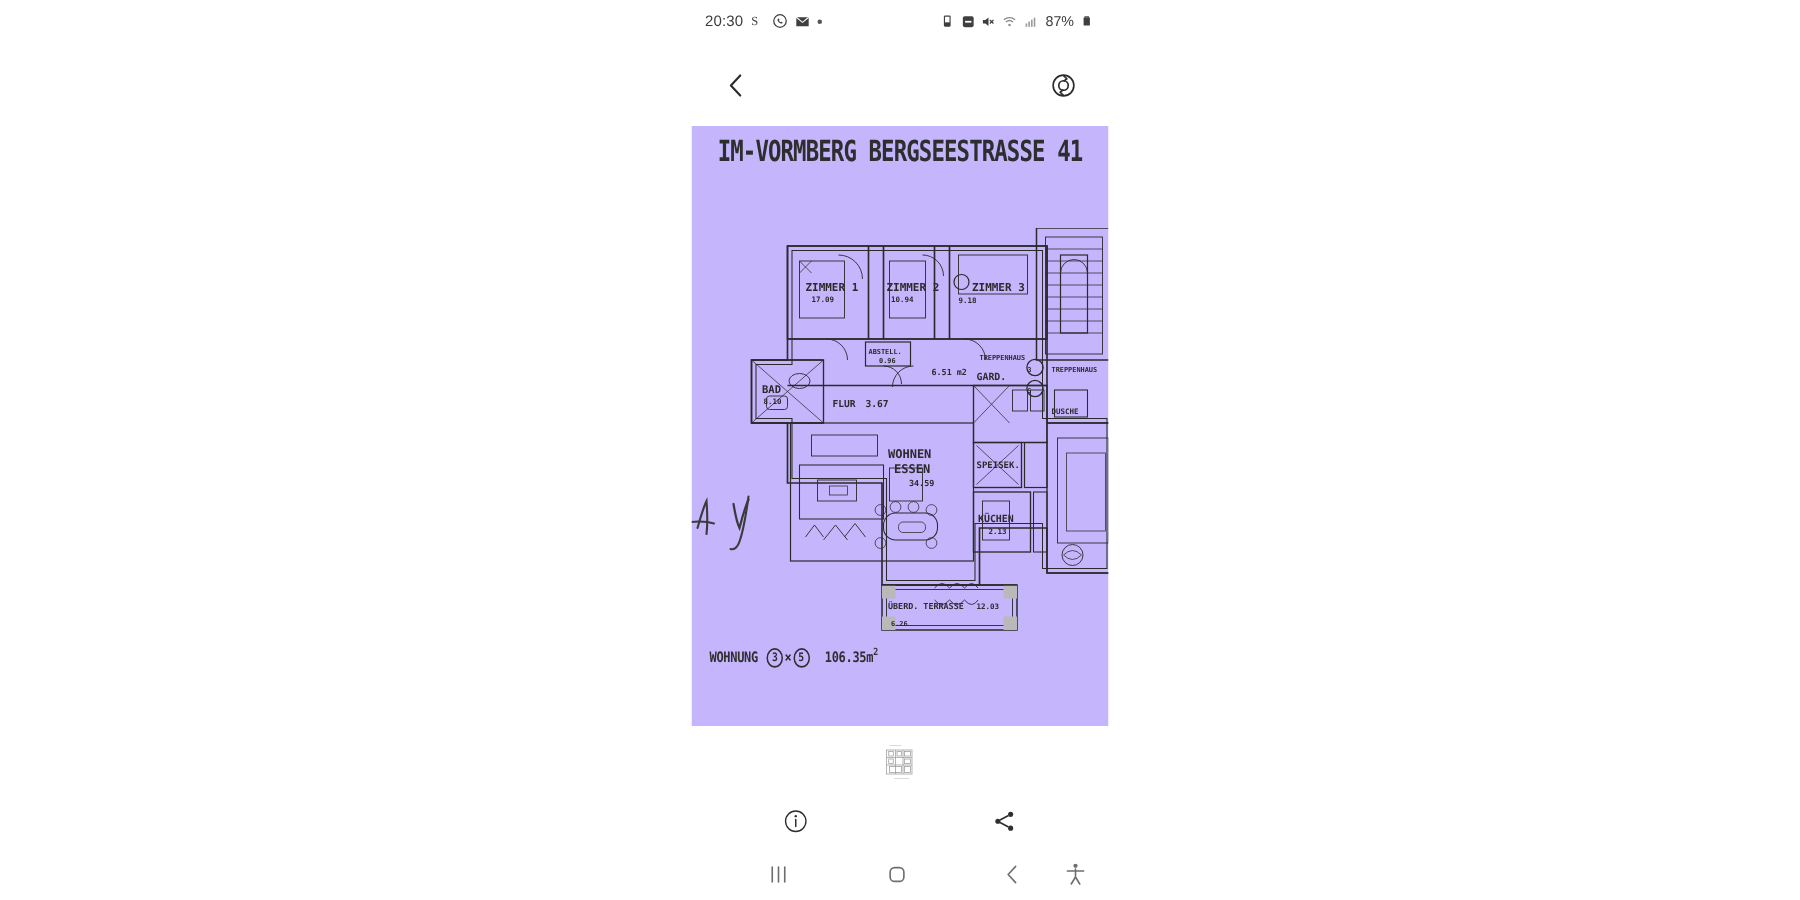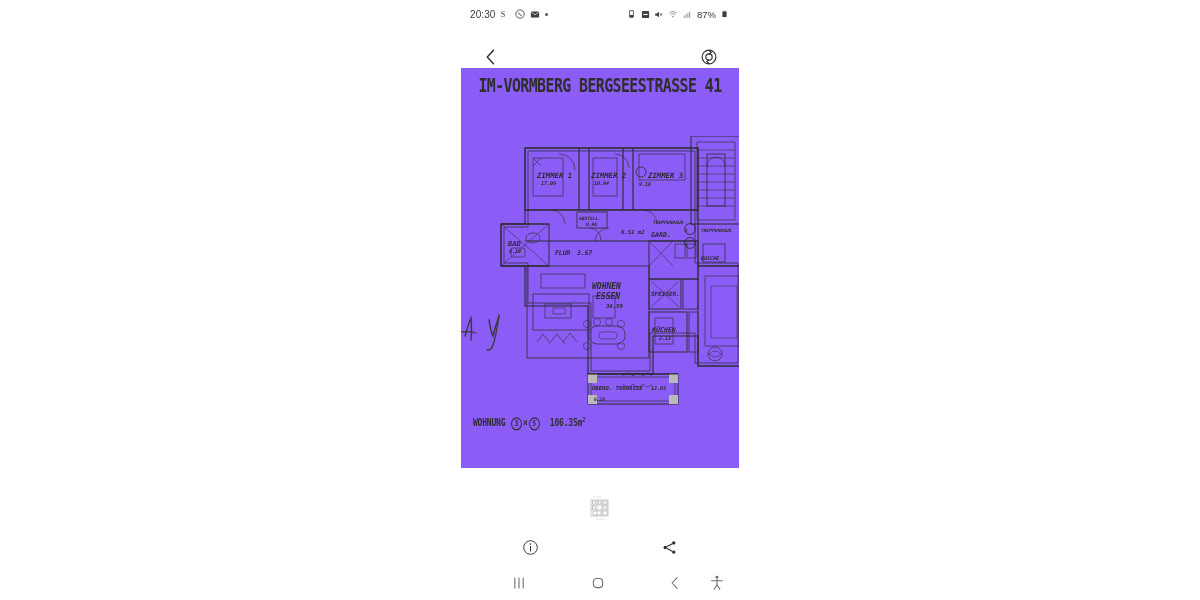--- a/index.html
+++ b/index.html
@@ -35,35 +35,35 @@
     position:absolute;left:0;top:36px;width:278px;height:42px;
     display:flex;align-items:center;justify-content:space-between;
     padding:0 18px;box-sizing:border-box;
   }
   .icon-btn{width:24px;height:24px;display:flex;align-items:center;
     justify-content:center;color:#2c2c2c;cursor:pointer;}
   .icon-btn svg{display:block;}
 
   
   .doc{
-    position:absolute;left:0;top:68px;width:278px;height:400px;
-    background:#8b5cf6;overflow:hidden;
+    position:absolute;left:0;top:84px;width:278px;height:400px;
+    background:#c4b5fd;overflow:hidden;
   }
   .doc-title{
     position:absolute;left:-6px;top:6px;width:290px;
     font-family:"DejaVu Sans Mono",monospace;
     font-size:15.5px;font-weight:700;color:#2e2e2e;
     letter-spacing:-0.6px;text-align:center;
     transform:scaleY(1.25) scaleX(0.96);transform-origin:center top;
     white-space:nowrap;
   }
 
   
   .plan{
-    position:absolute;left:32px;top:68px;width:248px;height:290px;font-style:italic;
+    position:absolute;left:32px;top:68px;width:248px;height:290px;
   }
   .plan svg{display:block;}
 
   .plan-caption{
     position:absolute;left:12px;top:348px;width:200px;
     font-family:"DejaVu Sans Mono",monospace;
     font-size:8px;font-weight:700;color:#2f2f2f;letter-spacing:-0.2px;
     transform:scaleY(1.2);transform-origin:left top;white-space:nowrap;
   }
   .plan-caption .circ{

